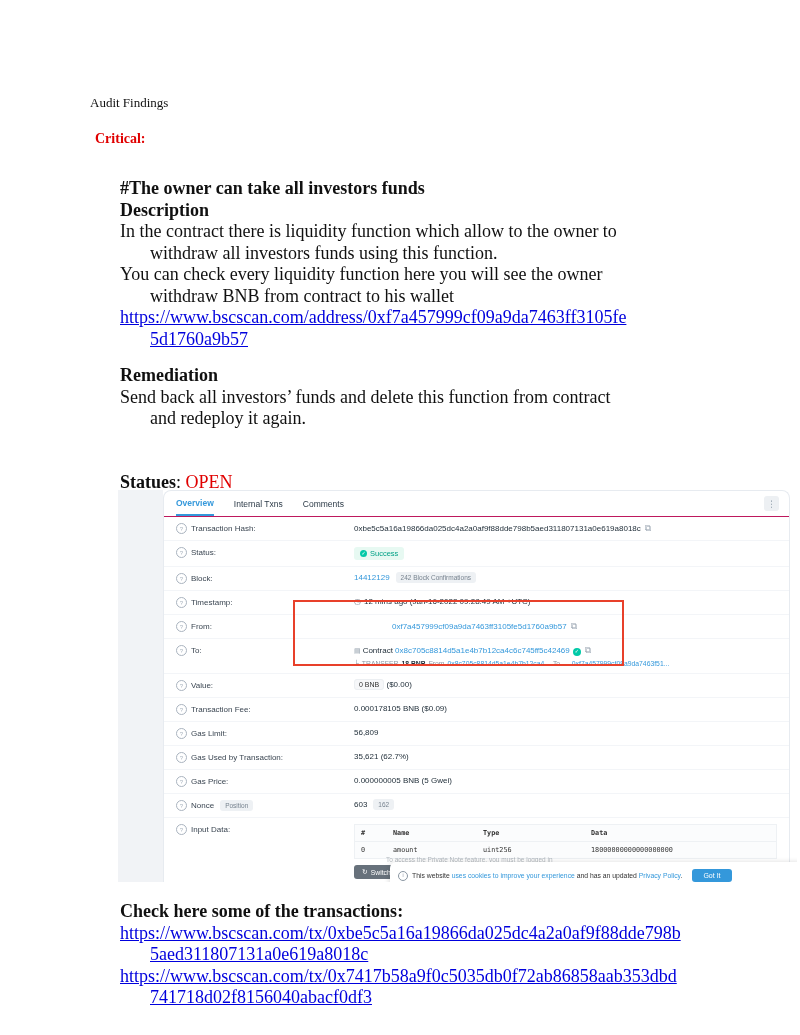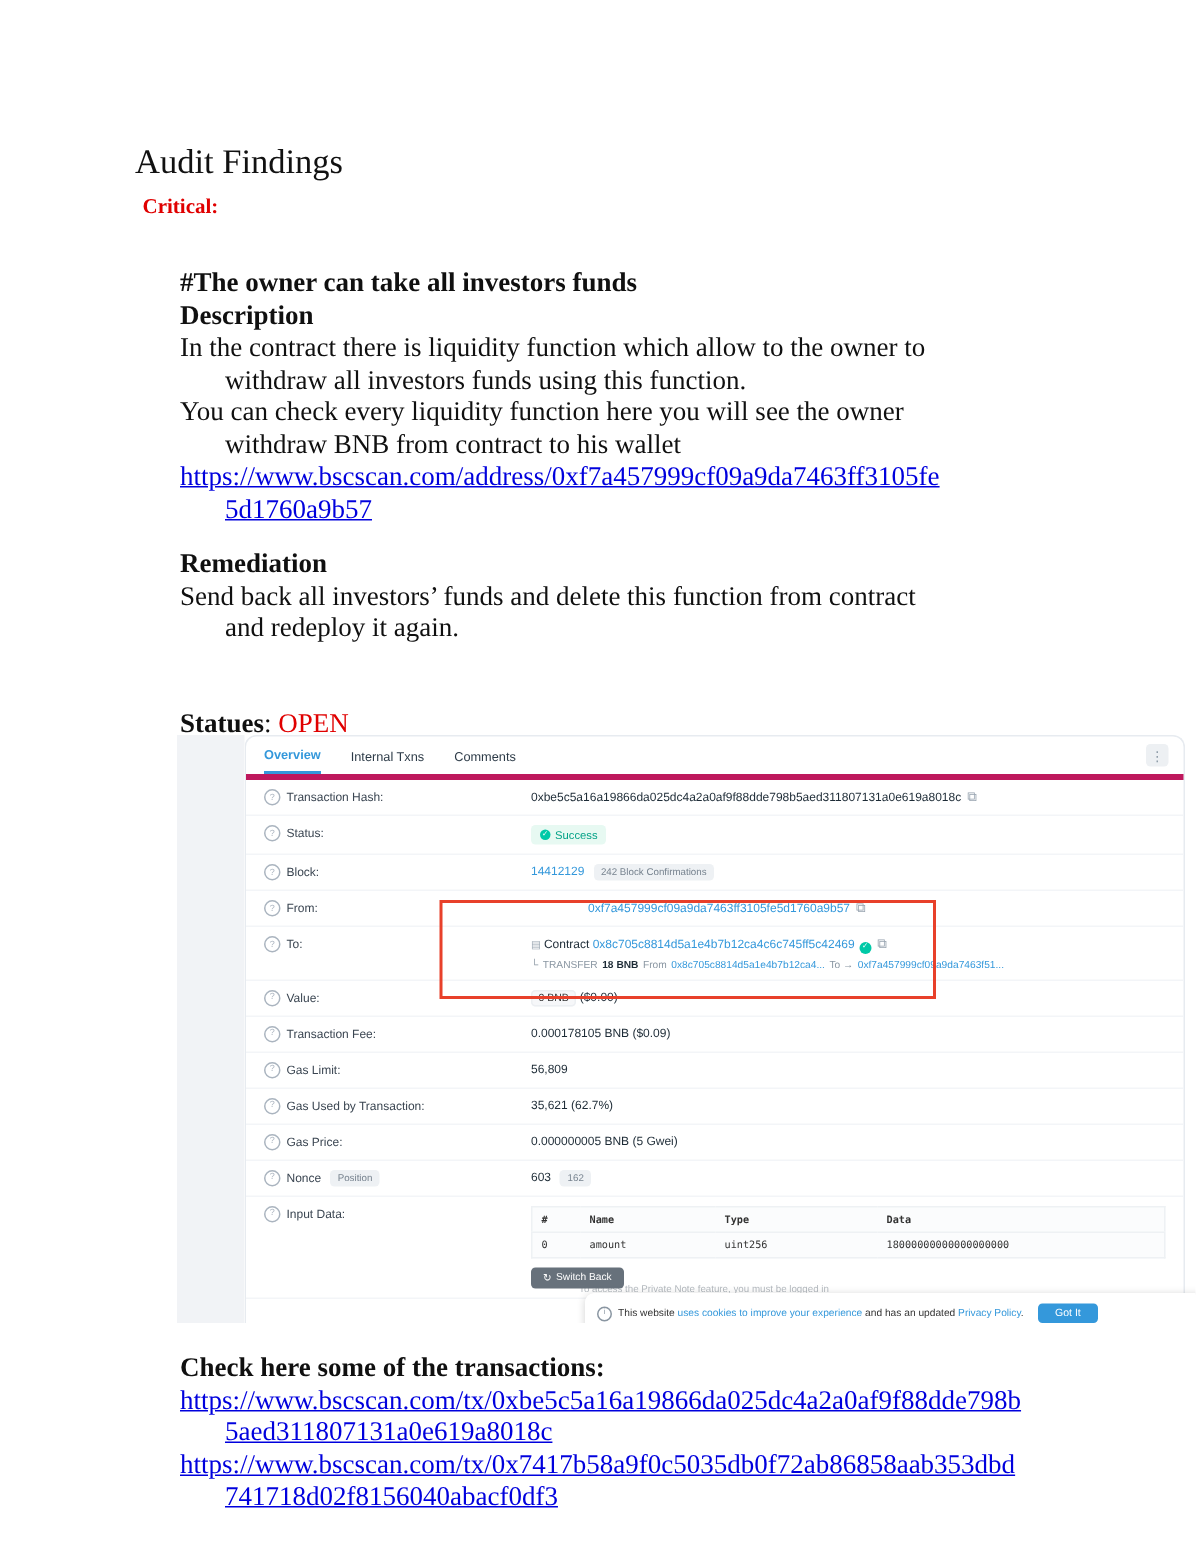--- a/index.html
+++ b/index.html
@@ -1,40 +1,40 @@
 <!DOCTYPE html>
 <html><head>
 <meta charset="utf-8">
 <style>
   html,body{margin:0;padding:0;background:#fff;}
   .page{position:relative;width:800px;height:1035px;background:#ffffff;overflow:hidden;
         font-family:"Liberation Serif",serif;color:#101010;}
 
   
-  .doc-title{position:absolute;left:90px;top:95px;font-size:23px;color:#111;}
+  .doc-title{position:absolute;left:90px;top:95px;font-size:13px;color:#111;}
   .critical{position:absolute;left:95px;top:131px;font-size:14px;font-weight:bold;color:#e00000;}
   .block{position:absolute;left:120px;width:520px;font-size:18px;line-height:21.5px;}
   .b1{top:178px;}
   .b2{top:365px;}
   .b3{top:472px;}
   .b4{top:901px;width:565px;}
   .bold{font-weight:bold;}
   .hang{padding-left:30px;text-indent:-30px;margin:0;}
   a.doclink{color:#0000dd;text-decoration:underline;word-break:break-all;}
   .addr-link{display:block;max-width:478px;}
   .tx-link{display:block;max-width:562px;}
   .red{color:#e00000;}
 
   
   .scanshot{position:absolute;left:118px;top:490px;width:679px;height:392px;overflow:hidden;
             font-family:"Liberation Sans",sans-serif;font-size:8px;color:#2c3a47;background:#fff;}
   .strip{position:absolute;left:0;top:0;width:45px;height:100%;background:#f1f3f6;}
   .card{position:absolute;left:45px;right:7px;top:0;bottom:0;background:#fff;
         border:1px solid #e7ebf0;border-bottom:none;border-radius:8px 8px 0 0;}
-  .tabs{display:flex;align-items:stretch;padding:0 12px;border-bottom:4px solid #be185d;position:relative;height:25px;}
+  .tabs{display:flex;align-items:stretch;padding:0 12px;border-bottom:1px solid #be185d;position:relative;height:25px;}
   .tab{display:flex;align-items:center;margin-right:20px;font-size:8.5px;color:#2c3a47;cursor:pointer;}
   .tab.active{color:#3498db;font-weight:bold;border-bottom:2px solid #3498db;}
   .kebab{position:absolute;right:10px;top:5px;width:15px;height:15px;background:#edf0f3;border-radius:3px;
          color:#8a98a5;font-size:9px;display:flex;align-items:center;justify-content:center;cursor:pointer;}
   .srow{display:flex;align-items:flex-start;padding:6px 12px;border-bottom:1px solid #f3f5f8;gap:28px;}
   .slabel{width:150px;min-width:150px;display:flex;align-items:center;gap:4px;color:#3b4652;}
   .sval{flex:1;color:#1d2b36;}
   .qicon{display:inline-flex;align-items:center;justify-content:center;width:9px;height:9px;min-width:9px;
          border:1px solid #aab4bf;border-radius:50%;color:#aab4bf;font-size:6px;line-height:1;}
   .copy{color:#98a4b0;font-size:9px;margin-left:4px;cursor:pointer;}
@@ -129,20 +129,27 @@
       </div>
 
       <div class="srow">
         <div class="slabel">
             <span class="qicon">?</span>
             <span>Block:</span>
           </div>
         <div class="sval"><a href="#" class="blue" style="text-decoration:none;">14412129</a><span class="badge-gray">242 Block Confirmations</span></div>
       </div>
 
+      <div class="srow">
+        <div class="slabel">
+            <span class="qicon">?</span>
+            <span>Timestamp:</span>
+          </div>
+        <div class="sval"><span class="clock">◷</span><span>12 mins ago (Jan-16-2022 09:28:49 AM +UTC)</span></div>
+      </div>
 
       <div class="srow">
         <div class="slabel">
             <span class="qicon">?</span>
             <span>From:</span>
           </div>
         <div class="sval"><a href="#" class="blue" style="text-decoration:none;padding-left:38px;">0xf7a457999cf09a9da7463ff3105fe5d1760a9b57</a><span class="copy">⧉</span></div>
       </div>
 
       <div class="srow">

